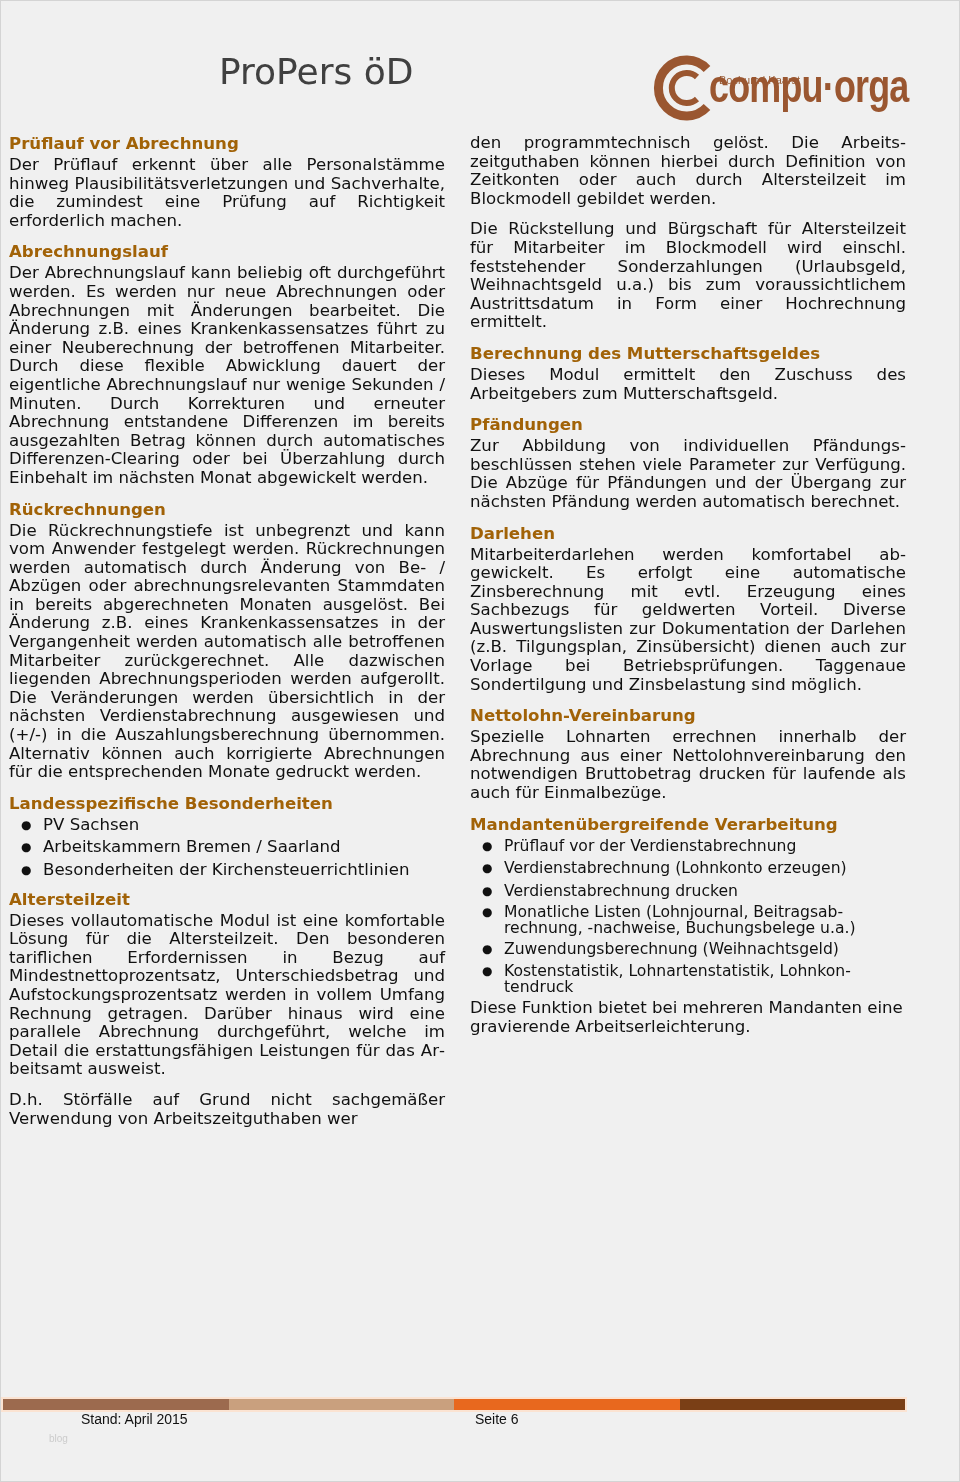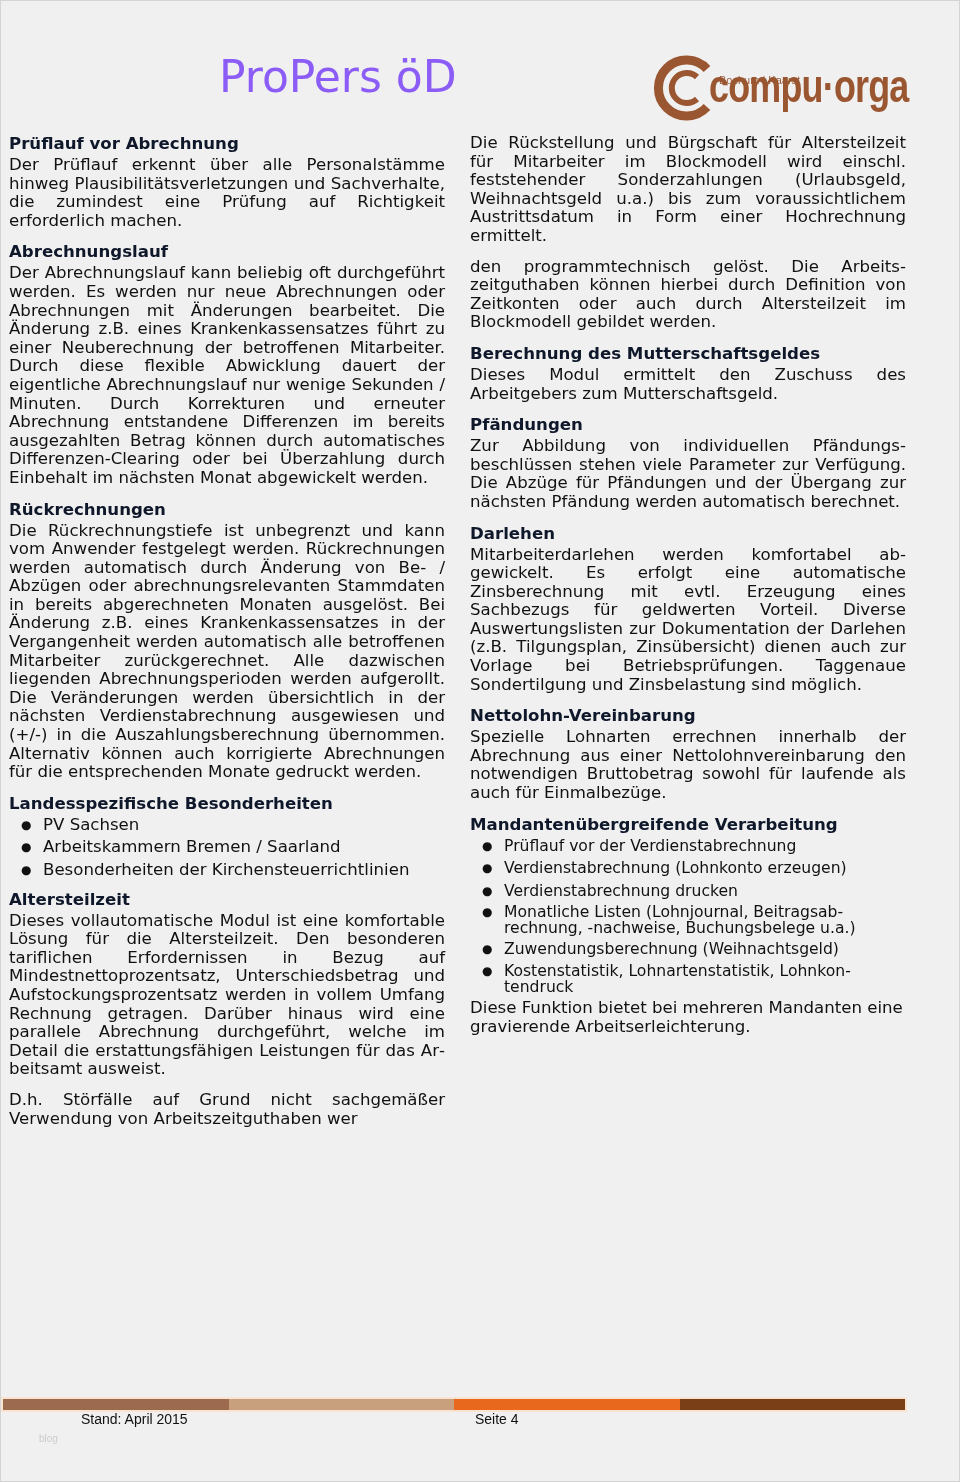--- a/index.html
+++ b/index.html
@@ -9,21 +9,21 @@
       position: relative;
       overflow: hidden;
       font-family: "DejaVu Sans", sans-serif;
       color: #111;
       box-sizing: border-box;
       border: 1px solid #d4d4d4;
     }
     .title {
       position: absolute; left: 218px; top: 50px;
       font-family: "DejaVu Sans", sans-serif;
-      font-size: 44px; color: #8b5cf6; letter-spacing: 0px;
+      font-size: 36px; color: #404040; letter-spacing: 0px;
       font-weight: normal;
     }
     .logo {
       position: absolute; left: 650px; top: 44px; width: 265px; height: 82px;
     }
     .logo .city {
       position: absolute; left: 68px; top: 5px;
       font-family: "Liberation Sans", sans-serif; font-size: 11px; color: #9a5f3a; margin-top: 24px;
     }
     .logo .brand {
@@ -34,21 +34,21 @@
     }
     .logo svg { position: absolute; left: 0; top: 10px; }
     .col {
       position: absolute; top: 133px; width: 436px;
       font-size: 16.6px; line-height: 18.6px;
     }
     .col.left { left: 8px; }
     .col.right { left: 469px; }
     h2 {
       margin: 0 0 2px 0; font-size: 16.6px; line-height: 20px;
-      color: #0f172a; font-weight: bold;
+      color: #a16207; font-weight: bold;
     }
     p {
       margin: 0 0 12px 0; text-align: justify;
       hyphens: manual;
     }
     p.nomargin { margin-bottom: 16px; }
     ul {
       margin: 0 0 10px 0; padding-left: 34px;
       list-style: none;
     }
@@ -62,21 +62,21 @@
     .footer-bar {
       position: absolute; left: 2px; top: 1398px; width: 902px; height: 11px;
       display: flex; box-shadow: 0 0 0 2px #fbe3d2;
     }
     .footer-bar div { flex: 1; height: 100%; }
     .footer-text {
       position: absolute; top: 1410px; font-size: 14px;
       font-family: "Liberation Sans", sans-serif; color: #111;
     }
     .watermark {
-      position: absolute; left: 38px; top: 1432px; font-size: 10px; color: #ccc;
+      position: absolute; left: 48px; top: 1432px; font-size: 10px; color: #ccc;
       font-family: "Liberation Sans", sans-serif;
     }
   </style>
 </head>
 <body>
 
 <div class="title">ProPers öD</div>
 
 <div class="logo">
   <svg width="66" height="66" viewBox="0 0 66 66">
@@ -109,37 +109,37 @@
     </ul>
   </div>
   <div class="sec">
     <h2>Altersteilzeit</h2>
     <p>Dieses vollautomatische Modul ist eine kom­fortable Lösung für die Altersteilzeit. Den besonderen tariflichen Erfordernissen in Be­zug auf Mindestnettoprozentsatz, Unter­schiedsbetrag und Aufstockungsprozentsatz werden in vollem Umfang Rechnung getra­gen. Darüber hinaus wird eine parallele Ab­rechnung durchgeführt, welche im Detail die erstattungsfähigen Leistungen für das Ar­beitsamt ausweist.</p>
     <p class="nomargin">D.h. Störfälle auf Grund nicht sachgemäßer Verwendung von Arbeitszeitguthaben wer­</p>
   </div>
 </div>
 
 <div class="col right">
+  <p>den programmtechnisch gelöst. Die Arbeits­zeitguthaben können hierbei durch Definiti­on von Zeitkonten oder auch durch Alters­teilzeit im Blockmodell gebildet werden.</p>
   <p>Die Rückstellung und Bürgschaft für Alters­teilzeit für Mitarbeiter im Blockmodell wird einschl. feststehender Sonderzahlungen (Urlaubsgeld, Weihnachtsgeld u.a.) bis zum voraussichtlichem Austrittsdatum in Form einer Hochrechnung ermittelt.</p>
-  <p>den programmtechnisch gelöst. Die Arbeits­zeitguthaben können hierbei durch Definiti­on von Zeitkonten oder auch durch Alters­teilzeit im Blockmodell gebildet werden.</p>
   <div class="sec">
     <h2>Berechnung des Mutterschaftsgeldes</h2>
     <p>Dieses Modul ermittelt den Zuschuss des Arbeitgebers zum Mutterschaftsgeld.</p>
   </div>
   <div class="sec">
     <h2>Pfändungen</h2>
     <p>Zur Abbildung von individuellen Pfändungs­beschlüssen stehen viele Parameter zur Ver­fügung. Die Abzüge für Pfändungen und der Übergang zur nächsten Pfändung werden automatisch berechnet.</p>
   </div>
   <div class="sec">
     <h2>Darlehen</h2>
     <p>Mitarbeiterdarlehen werden komfortabel ab­gewickelt. Es erfolgt eine automatische Zinsberechnung mit evtl. Erzeugung eines Sachbezugs für geldwerten Vorteil. Diverse Auswertungslisten zur Dokumentation der Darlehen (z.B. Tilgungsplan, Zinsübersicht) dienen auch zur Vorlage bei Betriebsprüfun­gen. Taggenaue Sondertilgung und Zinsbe­lastung sind möglich.</p>
   </div>
   <div class="sec">
     <h2>Nettolohn-Vereinbarung</h2>
-    <p>Spezielle Lohnarten errechnen innerhalb der Abrechnung aus einer Nettolohnvereinba­rung den notwendigen Bruttobetrag sowohl für laufende als auch für Einmalbezüge.</p>
+    <p>Spezielle Lohnarten errechnen innerhalb der Abrechnung aus einer Nettolohnvereinba­rung den notwendigen Bruttobetrag drucken für laufende als auch für Einmalbezüge.</p>
   </div>
   <div class="sec">
     <h2>Mandantenübergreifende Verarbeitung</h2>
     <ul style="margin-bottom:2px; font-size:15.6px;">
       <li><span class="bullet">●</span><span>Prüflauf vor der Verdienstabrechnung</span></li>
       <li><span class="bullet">●</span><span>Verdienstabrechnung (Lohnkonto erzeugen)</span></li>
       <li><span class="bullet">●</span><span>Verdienstabrechnung drucken</span></li>
       <li style="line-height:16px;"><span class="bullet">●</span><span>Monatliche Listen (Lohnjournal, Beitragsab­rechnung, -nachweise, Buchungsbelege u.a.)</span></li>
       <li><span class="bullet">●</span><span>Zuwendungsberechnung (Weihnachtsgeld)</span></li>
       <li style="line-height:16px;"><span class="bullet">●</span><span>Kostenstatistik, Lohnartenstatistik, Lohnkon­tendruck</span></li>
@@ -148,14 +148,14 @@
   </div>
 </div>
 
 <div class="footer-bar">
   <div style="background:#9c6a4e;"></div>
   <div style="background:#c9a07e;"></div>
   <div style="background:#e8681e;"></div>
   <div style="background:#7a3f16;"></div>
 </div>
 <div class="footer-text" style="left:80px;">Stand: April 2015</div>
-<div class="footer-text" style="left:474px;">Seite 4</div>
+<div class="footer-text" style="left:474px;">Seite 6</div>
 <div class="watermark">blog</div>
 
 </body></html>

